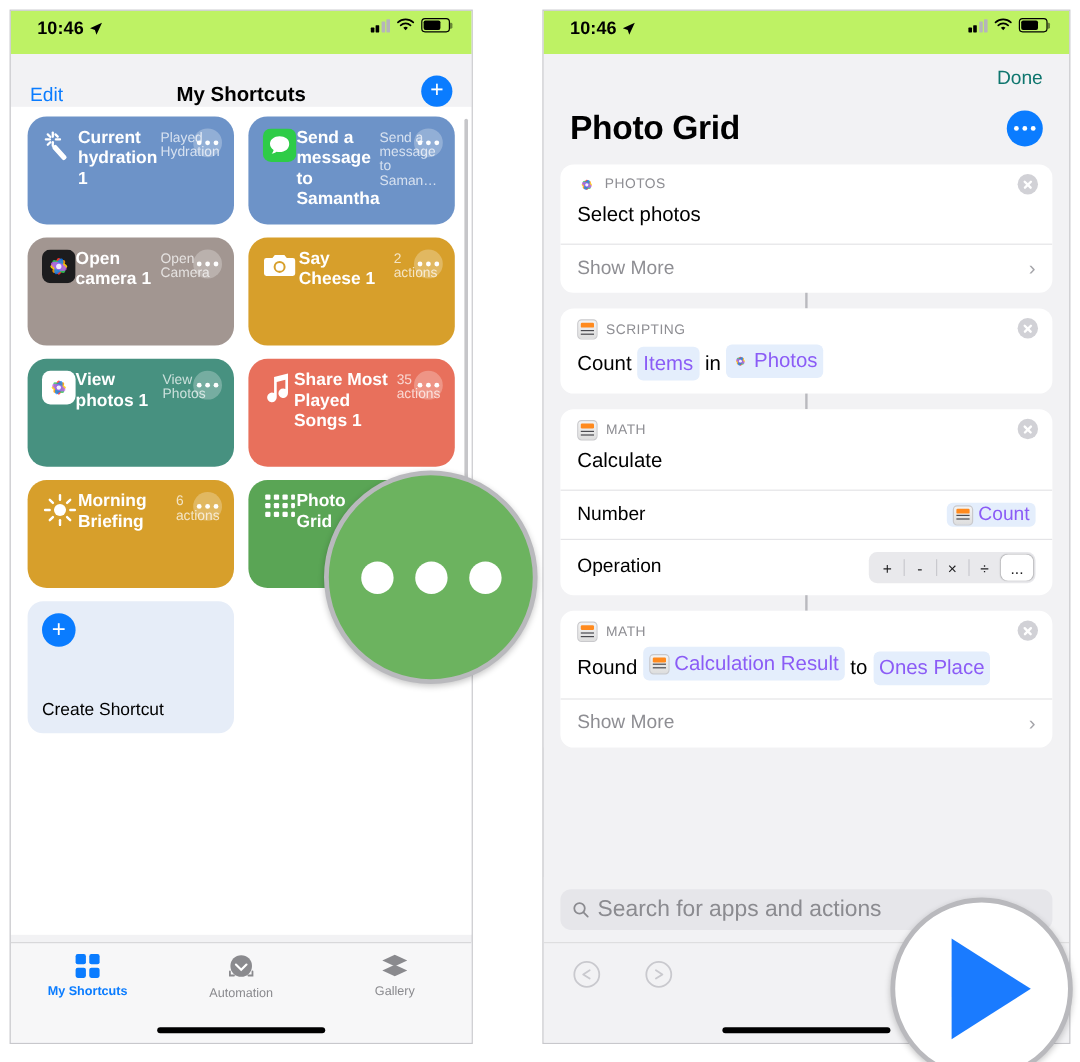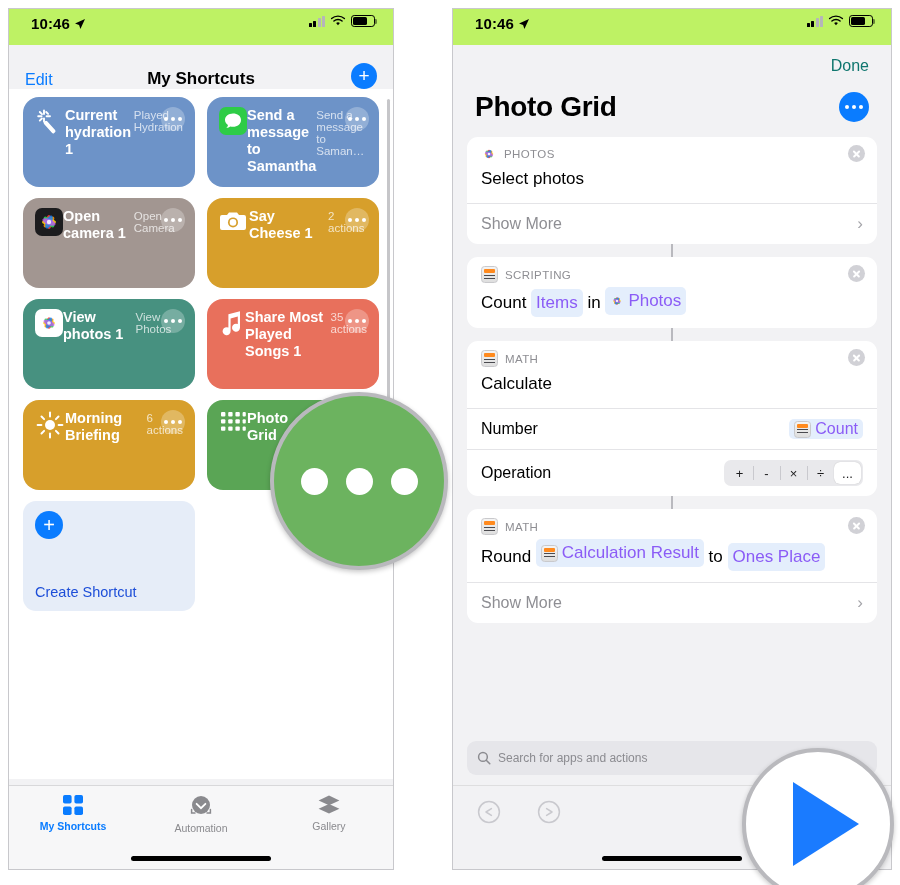--- a/index.html
+++ b/index.html
@@ -85,21 +85,21 @@
 
   .tile-create {
     background: #e6edf8; border-radius: 13px; height: 110px;
     padding: 10px 12px 11px 12px; display: flex; flex-direction: column;
   }
   .create-plus {
     width: 28px; height: 28px; border-radius: 50%; background: #0a7cff;
     color: #fff; font-size: 20px; display: flex; align-items: center;
     justify-content: center; line-height: 0;
   }
-  .create-label { font-size: 14.5px; color: #1d4ed8; font-weight: 400; }
+  .create-label { font-size: 14.5px; color: #000000; font-weight: 400; }
 
   .scrollbar-v {
     position: absolute; right: 3px; top: 10px; width: 3px; height: 456px;
     background: #c6c6c9; border-radius: 2px;
   }
   .app-badge { width: 28px; height: 28px; border-radius: 7px; overflow: hidden;
                background: #fff; display:flex; align-items:center; justify-content:center; }
 
   
   .tabbar {
@@ -168,21 +168,21 @@
                     background:
                       linear-gradient(#4a4a4f,#4a4a4f) 0 0/100% 1.2px no-repeat,
                       linear-gradient(#4a4a4f,#4a4a4f) 0 3px/100% 1.2px no-repeat,
                       linear-gradient(#4a4a4f,#4a4a4f) 0 6px/100% 1.2px no-repeat; }
 
   
   .search-wrap { position: absolute; left: 0; right: 0; bottom: 84px; padding: 10px 14px;
                  background: #f2f2f4; }
   .search-box { background: #e6e6ea; border-radius: 9px; height: 34px; display:flex;
                 align-items:center; gap: 7px; padding: 0 10px; }
-  .search-ph { font-size: 12px; color: #8b8b90; }
+  .search-ph { font-size: 19px; color: #8b8b90; }
   .toolbar-r { position: absolute; left:0; right:0; bottom: 0; height: 84px; background:#f2f2f4;
                border-top: 1px solid #dededf; display:flex; align-items:flex-start;
                padding: 14px 24px 0 24px; gap: 36px; }
 
   
   .callout {
     position: absolute; border-radius: 50%;
     border: 4px solid #b9b9bd; background: #fff;
     display: flex; align-items: center; justify-content: center;
     box-shadow: 0 2px 5px rgba(0,0,0,.22);

